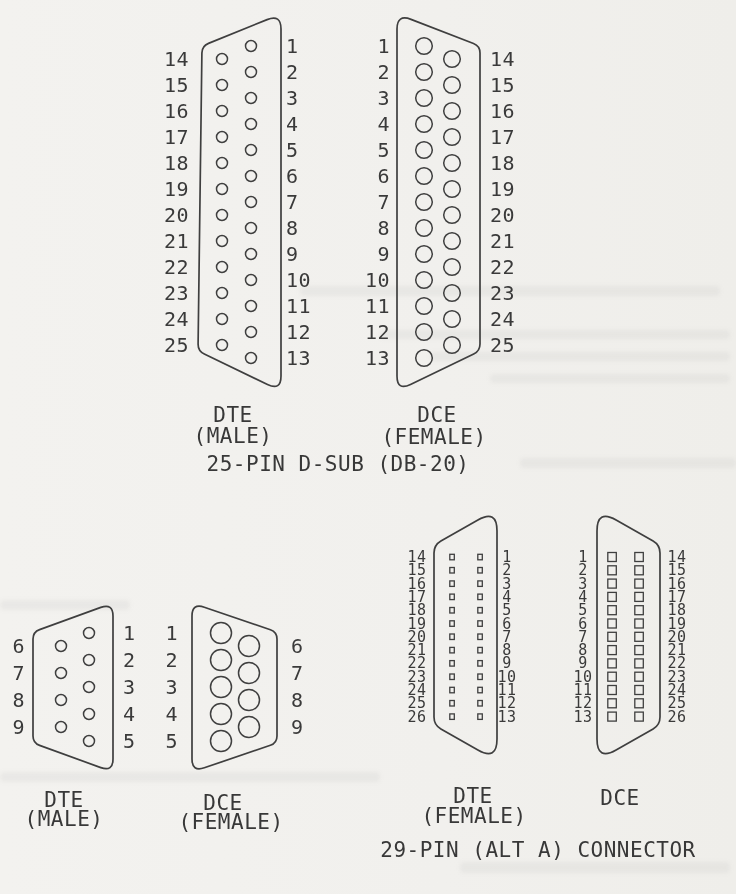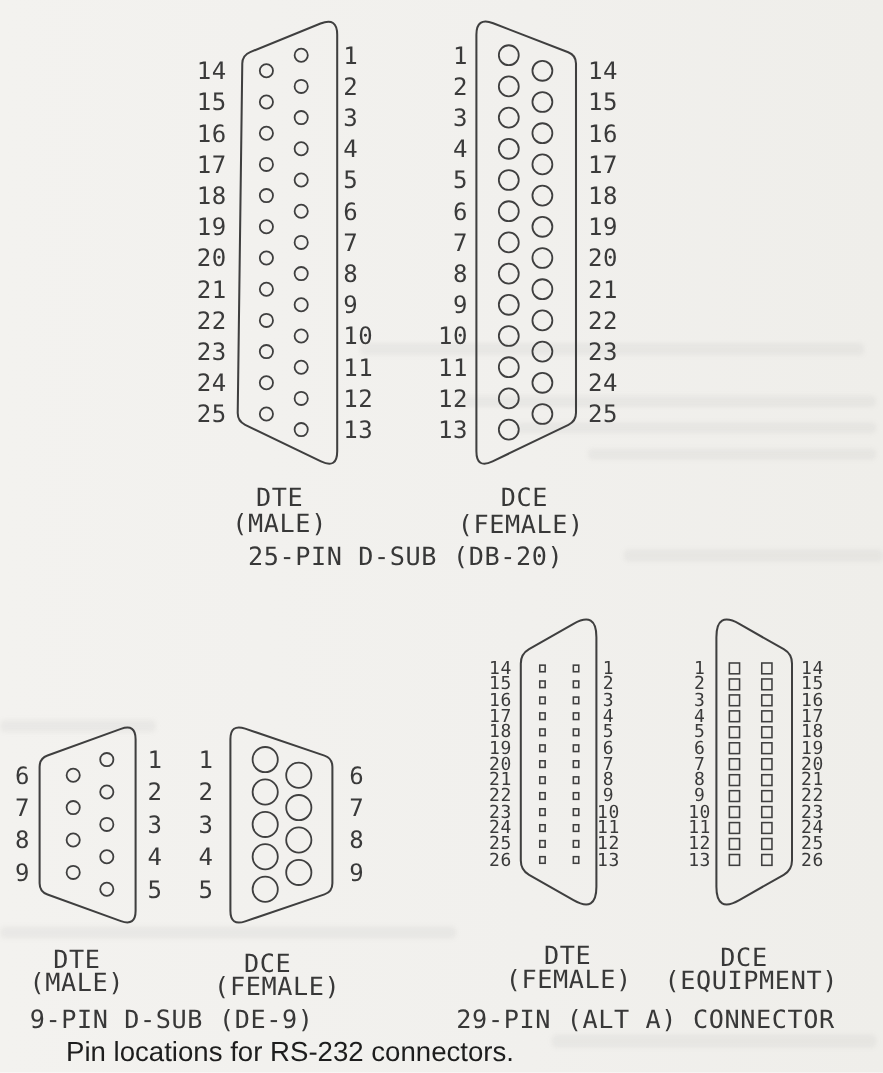--- a/index.html
+++ b/index.html
@@ -311,23 +311,20 @@
   <div class="plot-label" style="left:233px;top:405px;">DTE</div>
   <div class="plot-label" style="left:233px;top:426px;">(MALE)</div>
   <div class="plot-label" style="left:437px;top:405px;">DCE</div>
   <div class="plot-label" style="left:434px;top:427px;">(FEMALE)</div>
   <div class="plot-label" style="left:338px;top:454px;">25-PIN D-SUB (DB-20)</div>
 
   <div class="plot-label" style="left:64px;top:790px;">DTE</div>
   <div class="plot-label" style="left:64px;top:809px;">(MALE)</div>
   <div class="plot-label" style="left:223px;top:793px;">DCE</div>
   <div class="plot-label" style="left:231px;top:812px;">(FEMALE)</div>
-  <div class="plot-label" style="left:143px;top:840px;">9-PIN D-SUB (DE-9)</div>
 
   <div class="plot-label" style="left:473px;top:786px;">DTE</div>
   <div class="plot-label" style="left:474px;top:806px;">(FEMALE)</div>
   <div class="plot-label" style="left:620px;top:788px;">DCE</div>
-  <div class="plot-label" style="left:626px;top:807px;">(EQUIPMENT)</div>
   <div class="plot-label" style="left:538px;top:840px;">29-PIN (ALT A) CONNECTOR</div>
 
-  <div class="caption">Pin locations for RS-232 connectors.</div>
 
 </div>
 
 </body></html>

